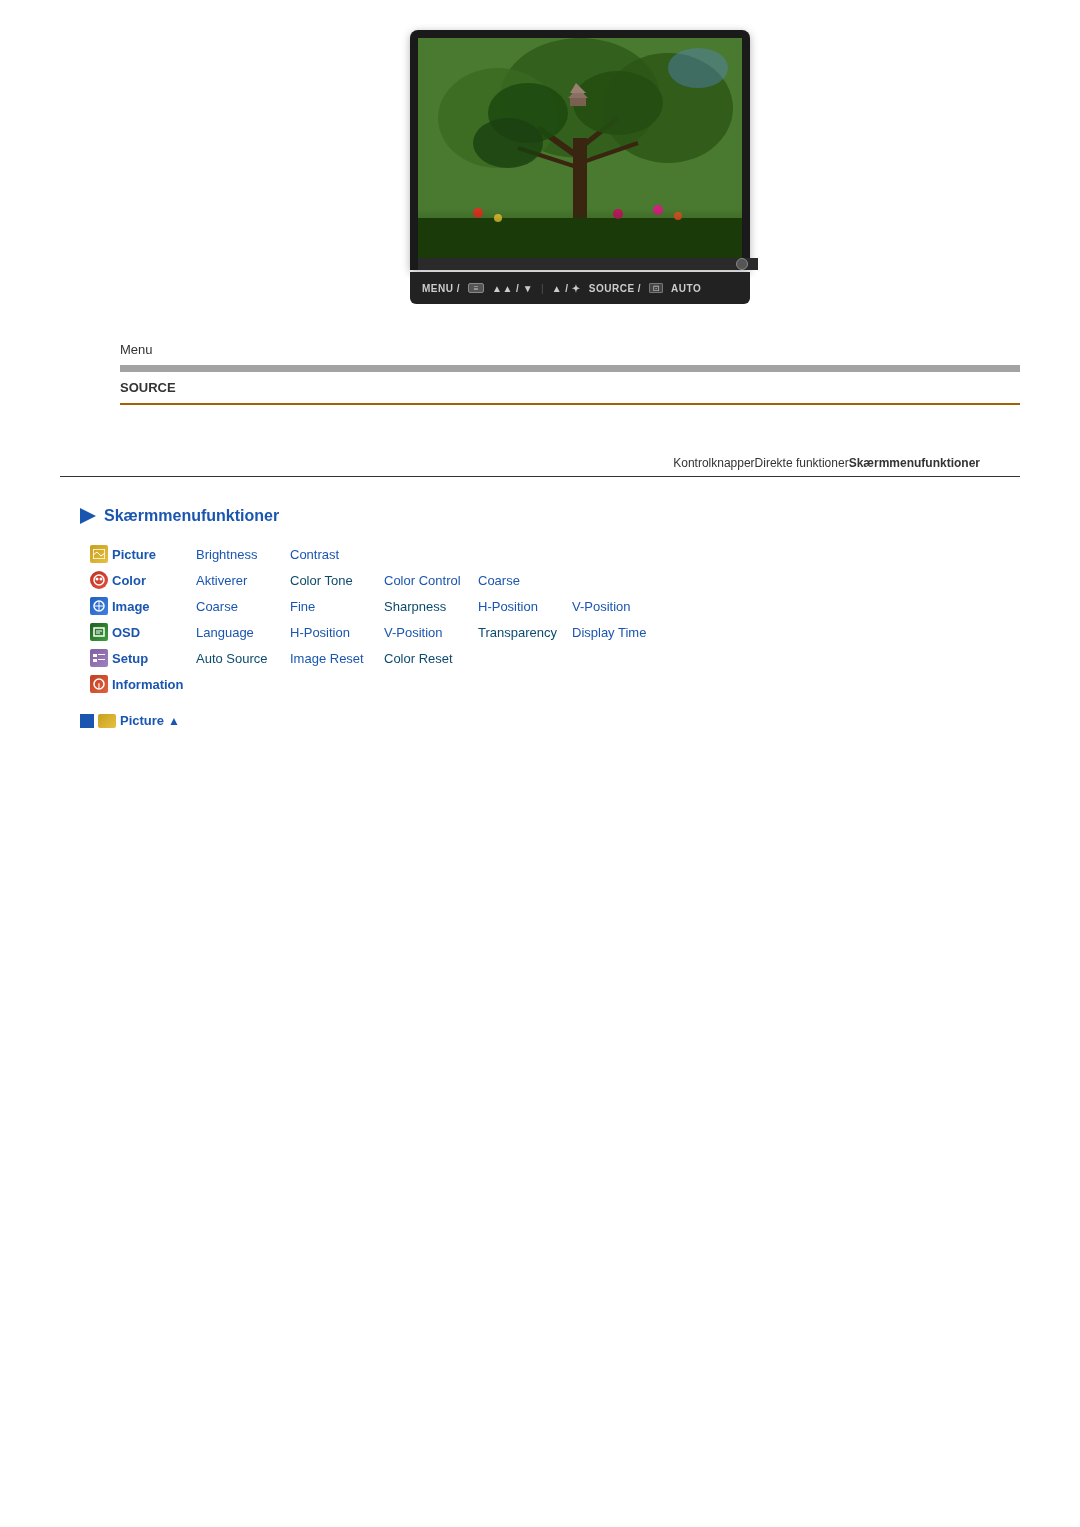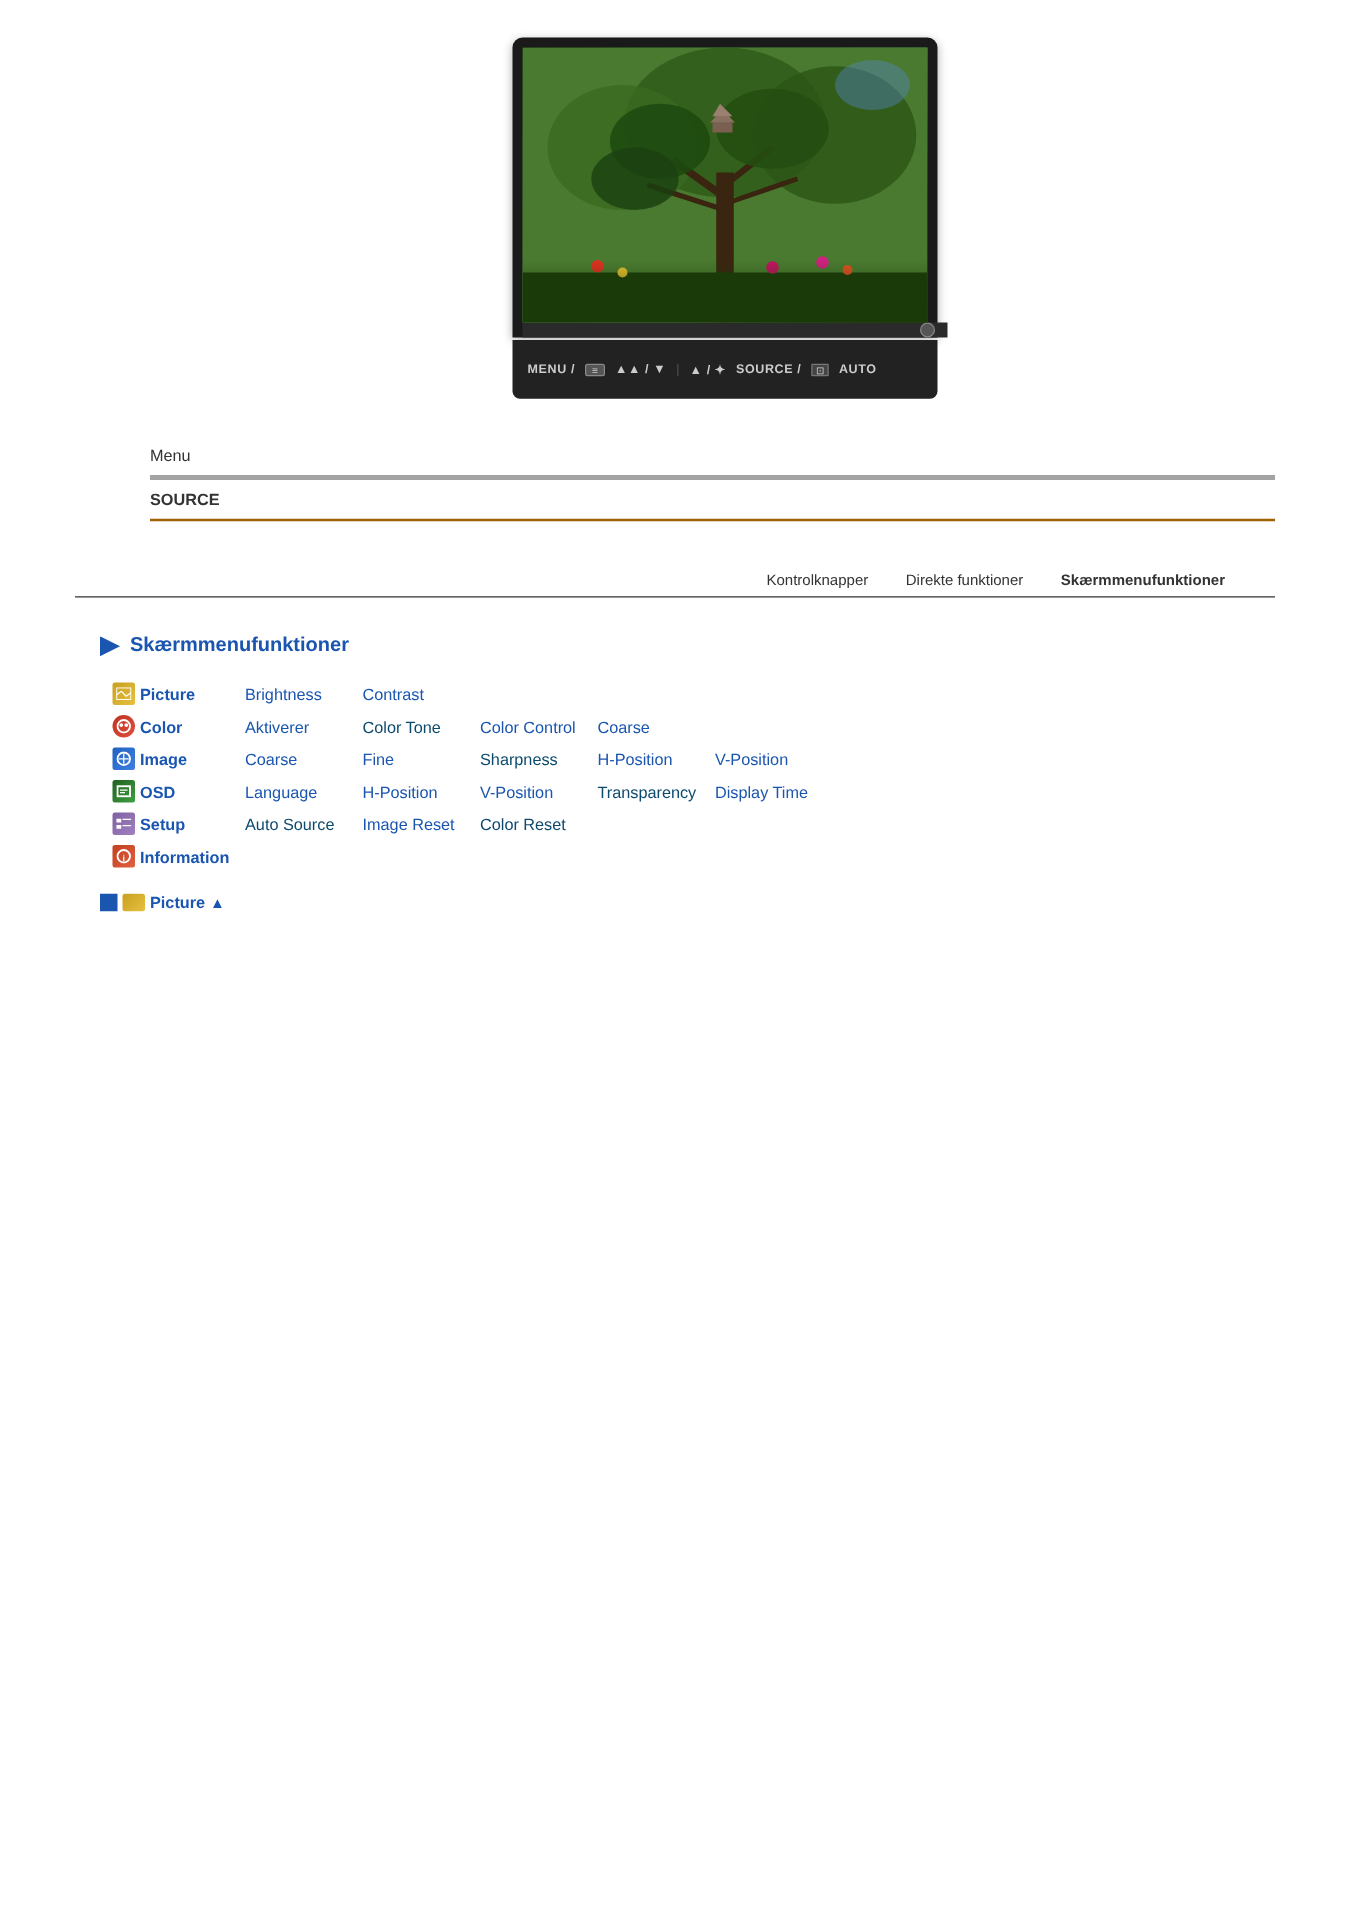--- a/index.html
+++ b/index.html
@@ -76,21 +76,21 @@
     .monitor-power-btn {
       width: 12px;
       height: 12px;
       border-radius: 50%;
       background: #555;
       border: 1px solid #888;
     }
 
     .monitor-controls-bar {
       width: 340px;
-      height: 47px;
+      height: 32px;
       background: #222;
       border-radius: 0 0 6px 6px;
       display: flex;
       align-items: center;
       padding: 0 12px;
       gap: 8px;
       margin-top: 2px;
     }
 
     .ctrl-text {
@@ -112,42 +112,41 @@
     }
 
     .table-row {
       display: flex;
       padding: 8px 0;
       border-bottom: 2px solid #a16207;
       align-items: flex-start;
     }
 
     .table-row:first-child {
-      border-bottom: 4px solid #a3a3a3;
+      border-bottom: 7px solid #a3a3a3;
     }
 
     .col-menu {
       width: 120px;
       font-size: 13px;
       color: #333;
     }
 
     .col-content {
       flex: 1;
       font-size: 13px;
       color: #333;
     }
 
     
     .tab-section {
-      margin-top: 40px;
+      margin-top: 51px;
       display: flex;
       justify-content: flex-end;
       padding-right: 40px;
-      gap: 30px;
       border-bottom: 1px solid #333;
       padding-bottom: 6px;
     }
 
     .tab-item {
       font-size: 12px;
       color: #333;
       cursor: pointer;
     }
 

